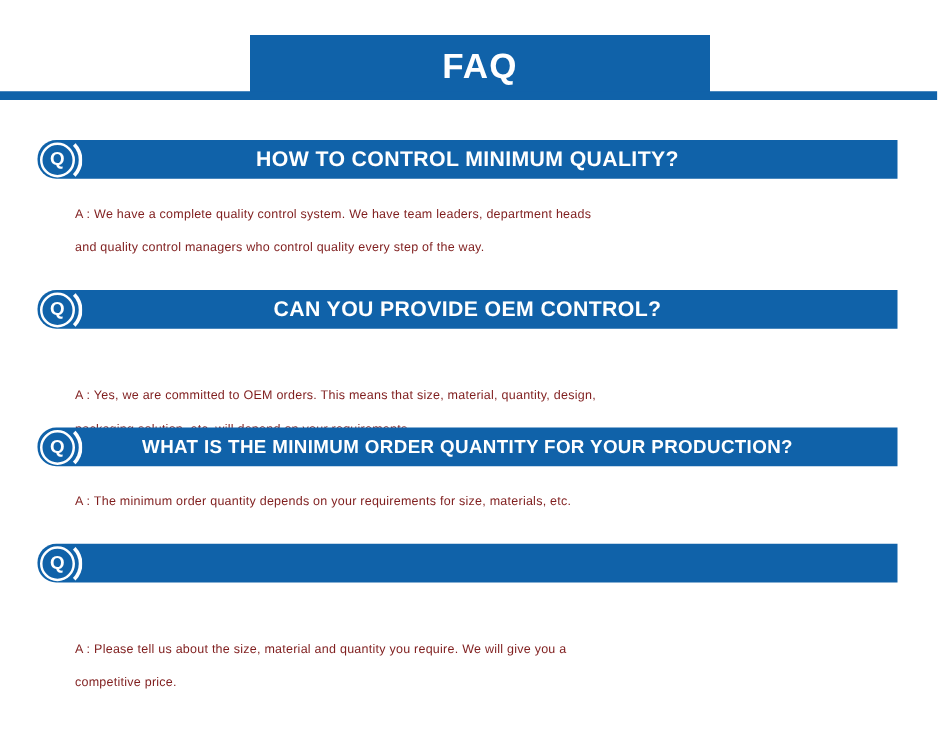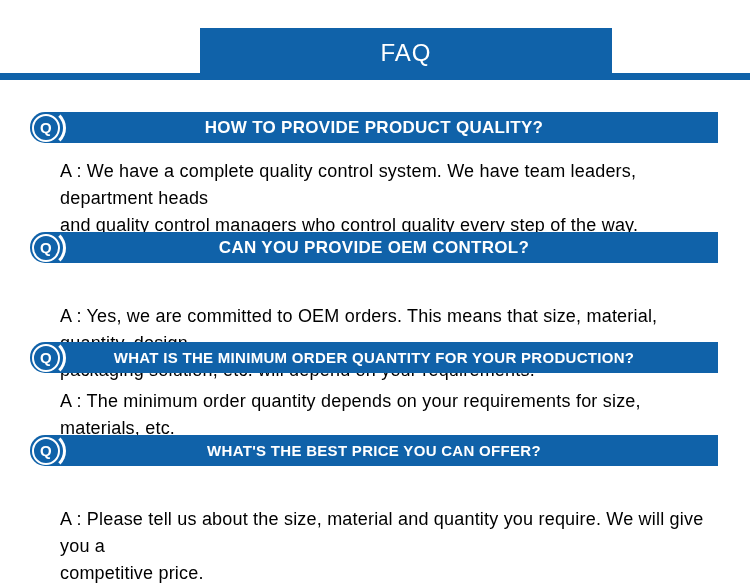--- a/index.html
+++ b/index.html
@@ -4,23 +4,23 @@
 <style>
   html,body{margin:0;padding:0;background:#ffffff;}
   .page{
     position:relative;
     width:750px;height:584px;
     background:#ffffff;
     font-family:"Liberation Sans", sans-serif;
     overflow:hidden;
   }
   .faq-title{
-    position:absolute;left:200px;top:28px;width:412px;height:50px;
+    position:absolute;left:200px;top:28px;width:368px;height:50px;
     background:var(--accent);
-    color:#ffffff;font-size:24px;font-weight:normal;letter-spacing:1px;
+    color:#ffffff;font-size:28px;font-weight:bold;letter-spacing:1px;
     text-align:center;line-height:50px;
   }
   .divider{
     position:absolute;left:0;top:73px;width:750px;height:7px;
     background:var(--accent);
   }
   .q-bar{
     position:absolute;left:30px;width:688px;height:31px;
     background:var(--accent);
     border-radius:15px 0 0 15px;
@@ -39,41 +39,41 @@
     box-sizing:content-box;
   }
   .q-arc{
     position:absolute;left:-2px;top:50%;transform:translateY(-50%);
     width:32px;height:32px;border-radius:50%;
     border:3px solid transparent;border-right-color:#ffffff;
     box-sizing:content-box;
   }
   .answer{
     position:absolute;left:60px;width:660px;
-    color:#000000;font-size:18px;line-height:27px;
+    color:#7f1d1d;font-size:10px;line-height:27px;
     letter-spacing:0.2px;
     white-space:pre-line;
   }
   .t1{top:112px;} .a1{top:158px;}
   .t2{top:232px;} .a2{top:278px;margin-top:25px;}
   .t3{top:342px;} .a3{top:388px;}
   .t4{top:435px;} .a4{top:480px;margin-top:26px;}
 </style>
 </head>
 <body>
 
 <div class="page">
 
   <div class="faq-title">FAQ</div>
   <div class="divider"></div>
 
   <div class="q-bar q-lg t1">
     <span class="q-arc"></span>
     <span class="q-badge">Q</span>
-    <span>HOW TO PROVIDE PRODUCT QUALITY?</span>
+    <span>HOW TO CONTROL MINIMUM QUALITY?</span>
   </div>
   <div class="answer a1">A : We have a complete quality control system. We have team leaders, department heads
 and quality control managers who control quality every step of the way.</div>
 
   <div class="q-bar q-lg t2">
     <span class="q-arc"></span>
     <span class="q-badge">Q</span>
     <span>CAN YOU PROVIDE OEM CONTROL?</span>
   </div>
   <div class="answer a2">A : Yes, we are committed to OEM orders. This means that size, material, quantity, design,
@@ -82,18 +82,17 @@
   <div class="q-bar q-sm t3">
     <span class="q-arc"></span>
     <span class="q-badge">Q</span>
     <span>WHAT IS THE MINIMUM ORDER QUANTITY FOR YOUR PRODUCTION?</span>
   </div>
   <div class="answer a3">A : The minimum order quantity depends on your requirements for size, materials, etc.</div>
 
   <div class="q-bar q-sm t4">
     <span class="q-arc"></span>
     <span class="q-badge">Q</span>
-    <span>WHAT'S THE BEST PRICE YOU CAN OFFER?</span>
   </div>
   <div class="answer a4">A : Please tell us about the size,  material and quantity  you require. We will give you a
 competitive price.</div>
 
 </div>
 
 </body></html>

